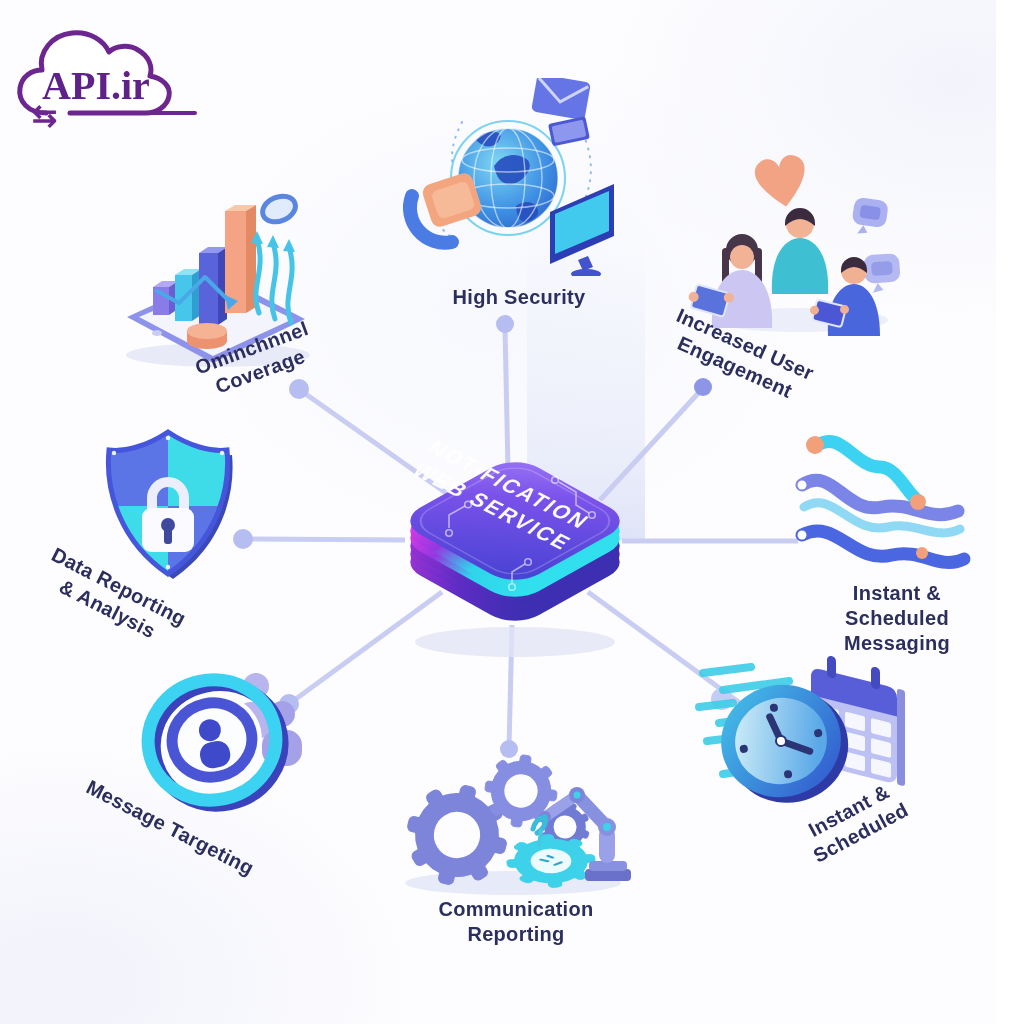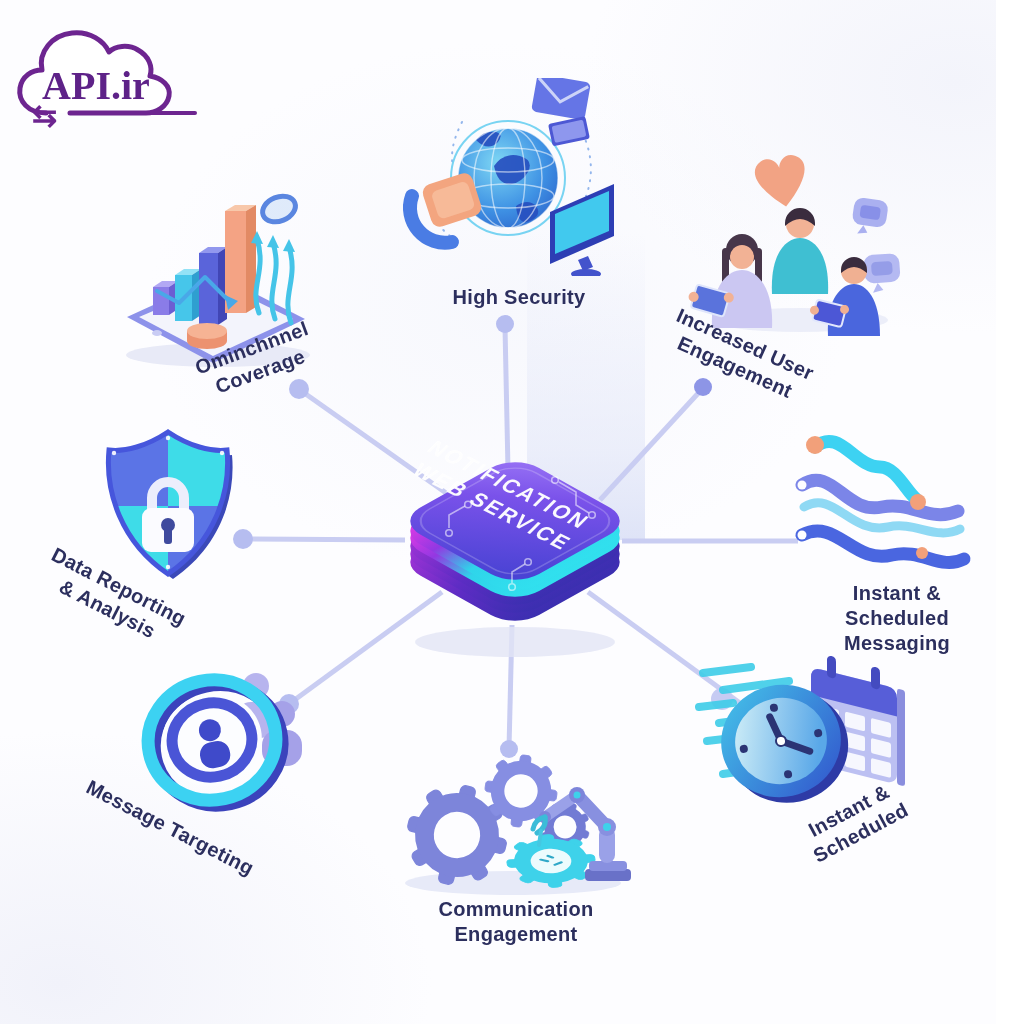--- a/index.html
+++ b/index.html
@@ -415,18 +415,18 @@
 
   <div class="lbl lbl-omni">Ominchnnel
 Coverage</div>
   <div class="lbl lbl-high">High Security</div>
   <div class="lbl lbl-eng">Increased User
 Engagement</div>
   <div class="lbl lbl-msg">Instant &amp; Scheduled
 Messaging</div>
   <div class="lbl lbl-sched">Instant &amp; Scheduled</div>
   <div class="lbl lbl-comm">Communication
-Engagement</div>
+Reporting</div>
   <div class="lbl lbl-targ">Message Targeting</div>
   <div class="lbl lbl-data">Data Reporting
 &amp; Analysis</div>
 
 </div>
 
 </body></html>

